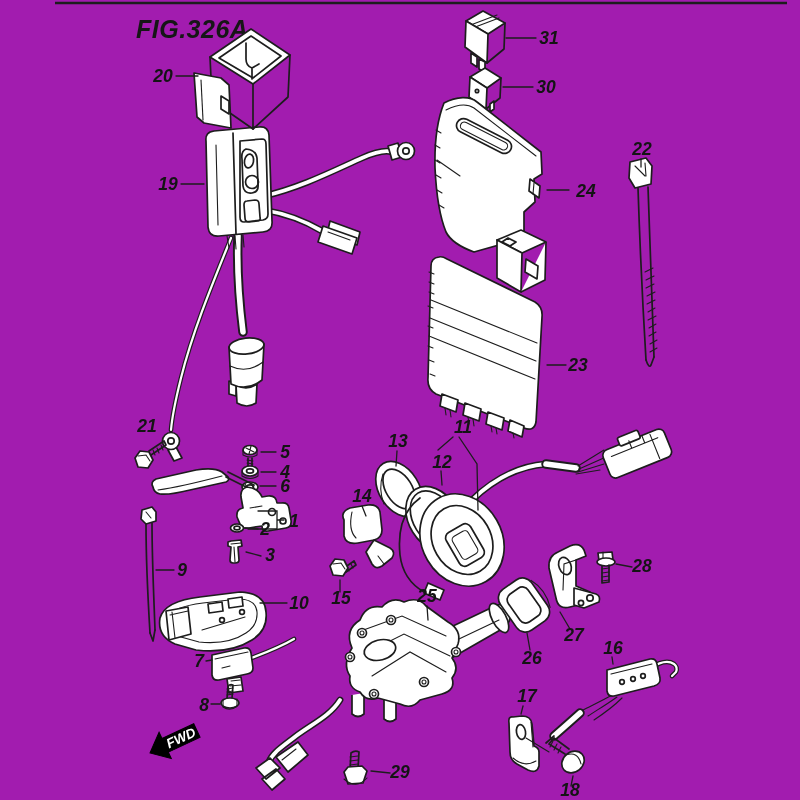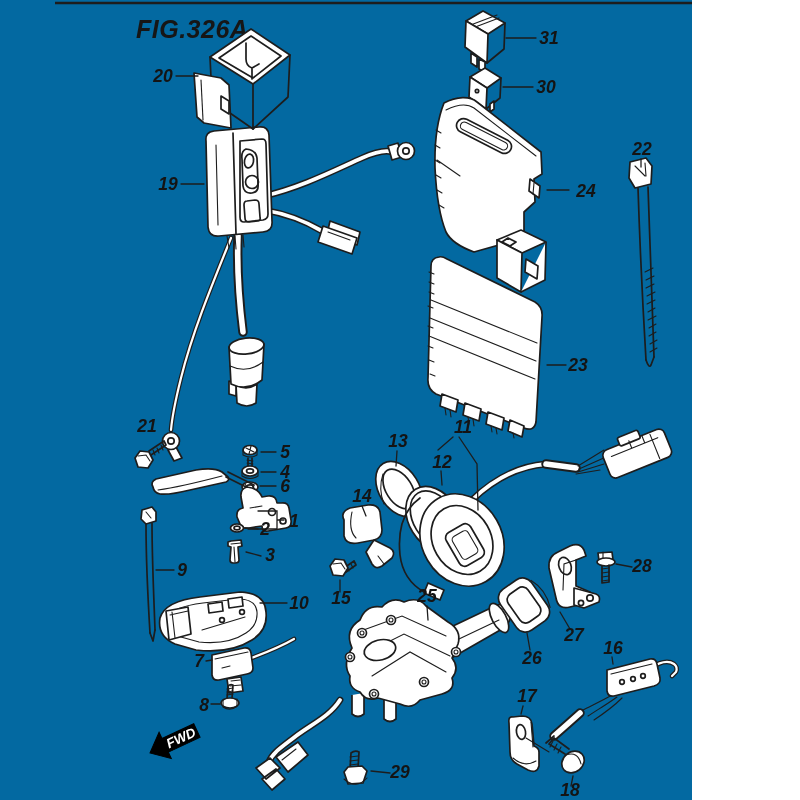--- a/index.html
+++ b/index.html
@@ -1,16 +1,16 @@
 <!DOCTYPE html>
 <html><head>
 <meta charset="utf-8">
 <style>
   html,body{margin:0;padding:0;background:#ffffff;}
-  #stage{position:relative;width:692px;height:800px;background:#0369a1;overflow:hidden;}
+  #stage{position:relative;width:800px;height:800px;background:#a21caf;overflow:hidden;}
   svg{display:block}
   .ln{fill:none;stroke:#1d1d1d;stroke-width:1.7;stroke-linecap:round;stroke-linejoin:round}
   .lnf{fill:#ffffff;stroke:#1d1d1d;stroke-width:1.7;stroke-linejoin:round}
   .thin{fill:none;stroke:#1d1d1d;stroke-width:1.1;stroke-linecap:round}
   .to{fill:none;stroke:#1d1d1d;stroke-width:6.8;stroke-linecap:round}
   .ti{fill:none;stroke:#ffffff;stroke-width:3.8;stroke-linecap:round}
   .to2{fill:none;stroke:#1d1d1d;stroke-width:9.5;stroke-linecap:round}
   .ti2{fill:none;stroke:#ffffff;stroke-width:5.6;stroke-linecap:round}
   .tow{fill:none;stroke:#1d1d1d;stroke-width:4.6;stroke-linecap:round}
   .tiw{fill:none;stroke:#ffffff;stroke-width:2.2;stroke-linecap:round}

